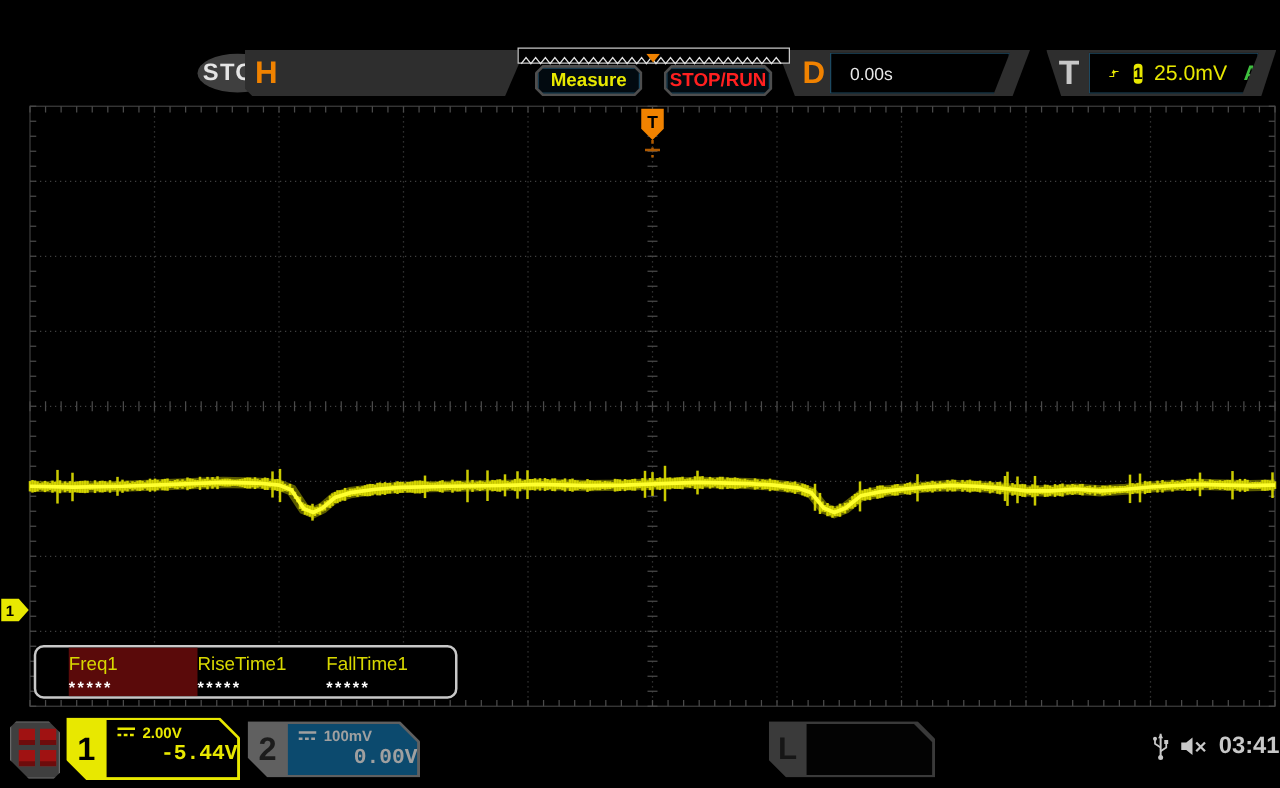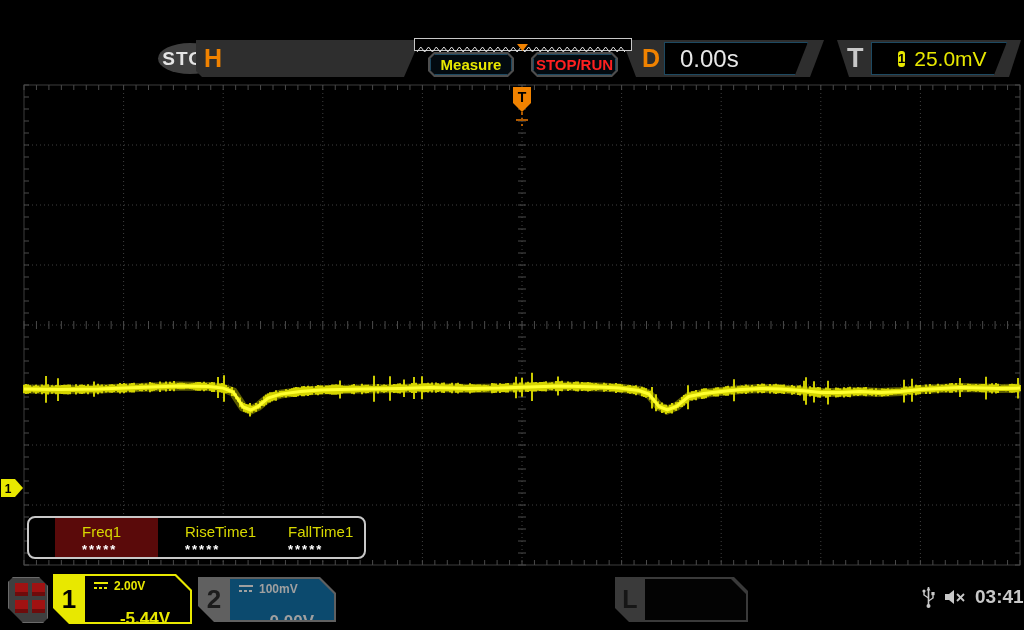--- a/index.html
+++ b/index.html
@@ -27,26 +27,26 @@
                 font-weight:bold;font-size:25px;}
   .slant-inner{position:absolute;top:2px;bottom:2px;background:#000;
                box-shadow:inset 0 0 0 1px #1d4961;
                clip-path:polygon(0 0,100% 0,calc(100% - 13px) 100%,0 100%);
                display:flex;align-items:center;}
   #h-inner{left:30px;right:6px;}
   #h-inner .tb{color:#e8e8e8;font-size:21px;margin-left:20px;}
   #h-inner .rates{margin-left:auto;margin-right:24px;text-align:right;color:#8a8a8a;
                   font-size:13px;line-height:1.15;}
   #d-inner{left:42px;right:16px;}
-  #d-inner .dv{color:#e8e8e8;font-size:24px;margin-left:16px;}
+  #d-inner .dv{color:#e8e8e8;font-size:14px;margin-left:16px;}
   #t-inner{left:34px;right:14px;gap:9px;}
   #t-inner .badge{width:17px;height:16px;background:#e8e800;color:#000;border-radius:3px;
                   font-size:13px;font-weight:bold;display:flex;align-items:center;
                   justify-content:center;margin-left:2px;}
-  #t-inner .lvl{color:#e8e800;font-size:21px;}
+  #t-inner .lvl{color:#e8e800;font-size:17px;}
   #t-inner .mode{color:#3fbf3f;font-size:17px;font-weight:bold;margin-left:4px;}
   #trig-slope{margin-left:16px;}
 
   #preview{left:414px;top:38px;width:216px;height:11px;background:#000;
            border:1px solid #c8c8c8;z-index:3;}
 
   .chbtn{z-index:2;}
   .btn-outer{position:absolute;inset:0;background:#4e4e4e;
              clip-path:polygon(6px 0,calc(100% - 6px) 0,100% 6px,100% calc(100% - 6px),
                         calc(100% - 6px) 100%,6px 100%,0 calc(100% - 6px),0 6px);}
@@ -60,21 +60,21 @@
   #btn-stoprun{left:531px;top:52px;width:87px;height:25px;}
   #btn-stoprun .btn-inner{color:#ff2020;font-size:15px;font-weight:bold;}
 
   
   #scope{left:0;top:0;z-index:1;}
 
   
   #measpanel{left:27px;top:516px;width:339px;height:43px;background:#000;
              border:2px solid #c8c8c8;border-radius:8px;z-index:2;
              display:flex;padding-left:26px;box-sizing:border-box;overflow:hidden;}
-  .meas-cell{width:104px;height:100%;padding:5px 0 0 27px;box-sizing:border-box;}
+  .meas-cell{width:104px;height:100%;padding:5px 0 0 0;box-sizing:border-box;}
   .meas-cell.hl{background:#5a0a0a;}
   .meas-name{color:#d8d800;font-size:15px;}
   .meas-val{color:#ffffff;font-size:13px;font-weight:bold;letter-spacing:2px;margin-top:2px;}
 
   
   #menu-icon{left:8px;top:577px;width:40px;height:46px;background:#3f3f3f;
              clip-path:polygon(5px 0,calc(100% - 9px) 0,100% 9px,100% calc(100% - 5px),
                        calc(100% - 5px) 100%,15px 100%,0 calc(100% - 15px),0 5px);
              box-shadow:inset 0 0 0 1px #6a6a6a;z-index:2;}
   #menu-grid{position:absolute;left:7px;top:6px;display:grid;
@@ -87,21 +87,21 @@
   #ch2{left:198px;top:577px;width:138px;height:45px;background:#606060;}
   .ch-num{position:absolute;left:0;top:0;width:32px;height:100%;display:flex;
           align-items:center;justify-content:center;font-size:26px;font-weight:bold;}
   #ch1 .ch-num{color:#000;}
   #ch2 .ch-num{color:#1c1c1c;}
   .ch-body{position:absolute;left:32px;top:2px;right:2px;bottom:2px;background:#000;
            clip-path:polygon(0 0,calc(100% - 15px) 0,100% 15px,100% 100%,0 100%);}
   #ch1 .ch-body{color:#e8e800;}
   #ch2 .ch-body{color:#a0a0a0;background:#0c4a6e;}
   .ch-row1{display:flex;align-items:center;gap:5px;padding:3px 0 0 8px;font-size:12px;font-weight:600;}
-  .ch-row2{text-align:right;padding-right:20px;font-size:17px;font-weight:600;margin-top:16px;}
+  .ch-row2{text-align:right;padding-right:0;font-size:17px;font-weight:600;margin-top:1px;font-family:Liberation Mono, monospace;}
 
   #lbox{left:615px;top:577px;width:133px;height:45px;background:#3a3a3a;z-index:2;
         clip-path:polygon(0 0,calc(100% - 14px) 0,100% 14px,100% 100%,14px 100%,0 calc(100% - 14px));}
   #lbox .ch-num{color:#161616;font-size:25px;width:30px;}
   #lbox .ch-body{left:30px;color:#909090;background:#030303;padding:4px 0 0 6px;
         font-size:11px;line-height:1.55;white-space:pre;letter-spacing:0.5px;}
 
   #status{left:922px;top:585px;display:flex;align-items:center;gap:8px;z-index:2;}
   #clock{color:#c8c8c8;font-size:19px;font-weight:bold;}
 </style>

